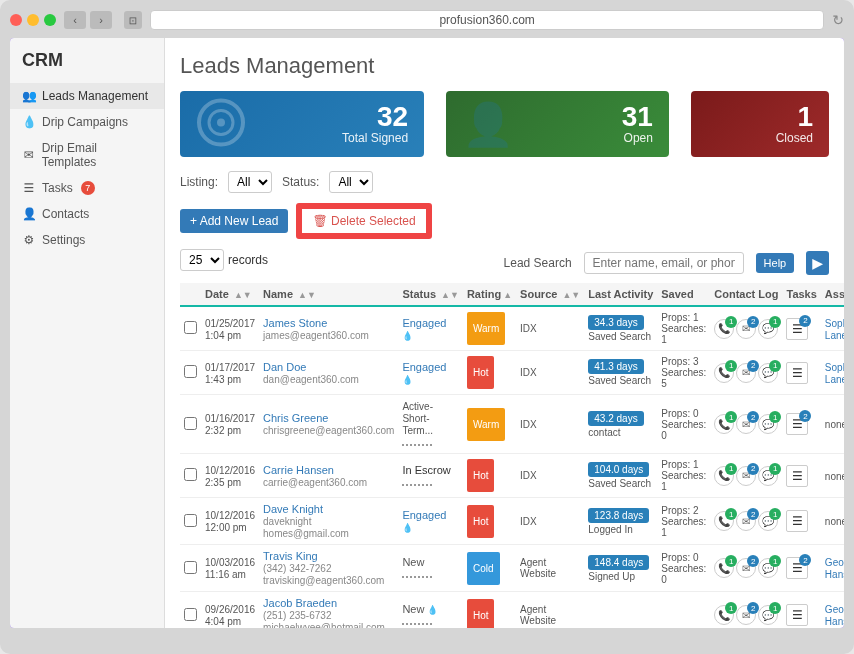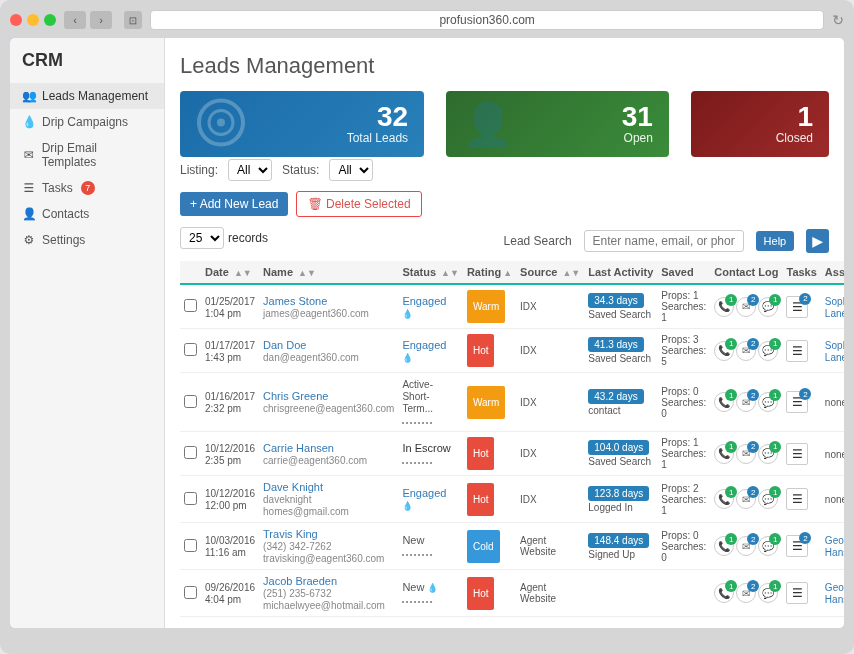--- a/index.html
+++ b/index.html
@@ -26,36 +26,36 @@
     .sidebar-item { display: flex; align-items: center; gap: 6px; padding: 6px 12px; cursor: pointer; color: #555; font-size: 12px; }
     .sidebar-item.active { background: #e8e8e8; color: #333; font-weight: 500; }
     .sidebar-icon { font-size: 12px; width: 14px; text-align: center; }
     .badge { background: #e74c3c; color: white; border-radius: 50%; width: 14px; height: 14px; font-size: 9px; display: inline-flex; align-items: center; justify-content: center; margin-left: 2px; }
 
     
     .main { flex: 1; padding: 15px; overflow-y: auto; background: white; }
     .page-title { font-size: 22px; font-weight: 300; color: #555; margin-bottom: 12px; }
 
     
-    .stat-cards { display: flex; gap: 22px; margin-bottom: 2px; }
+    .stat-cards { display: flex; gap: 22px; margin-bottom: 14px; }
     .stat-card { border-radius: 4px; padding: 12px 16px; color: white; position: relative; overflow: hidden; display: flex; flex-direction: column; align-items: flex-end; justify-content: center; min-height: 62px; }
     .stat-card.total { background: linear-gradient(135deg, #1a6ca8 0%, #2980b9 100%); flex: 2; }
     .stat-card.open { background: linear-gradient(135deg, #2e6b2e 0%, #3a8c3a 100%); flex: 1.8; }
     .stat-card.closed { background: linear-gradient(135deg, #7a1a1a 0%, #9e2a2a 100%); flex: 1; }
     .stat-number { font-size: 28px; font-weight: bold; line-height: 1; }
     .stat-label { font-size: 12px; opacity: 0.9; }
 
     
     .controls-row { display: flex; align-items: center; gap: 10px; margin-bottom: 10px; }
     .controls-label { font-size: 12px; color: #555; }
     .controls-select { border: 1px solid #ccc; border-radius: 3px; padding: 2px 4px; font-size: 12px; background: white; }
 
     .action-row { display: flex; align-items: center; gap: 8px; margin-bottom: 10px; }
     .btn-primary { background: #337ab7; color: white; border: none; border-radius: 3px; padding: 5px 10px; font-size: 12px; cursor: pointer; }
-    .btn-danger-outline { background: white; color: #d9534f; border: 1px solid #ef4444; border-radius: 3px; padding: 5px 10px; font-size: 12px; cursor: pointer; }
+    .btn-danger-outline { background: white; color: #d9534f; border: 6px solid #ef4444; border-radius: 3px; padding: 5px 10px; font-size: 12px; cursor: pointer; }
 
     .search-row { display: flex; align-items: center; gap: 12px; justify-content: flex-end; }
     .search-label { font-size: 12px; color: #555; }
     .search-input { border: 1px solid #ccc; border-radius: 3px; padding: 3px 8px; font-size: 12px; width: 160px; color: #999; }
     .help-btn { background: #337ab7; color: white; border: none; border-radius: 3px; padding: 4px 8px; font-size: 11px; cursor: pointer; }
     .video-btn { background: #337ab7; color: white; border: none; border-radius: 3px; padding: 4px 6px; font-size: 14px; cursor: pointer; }
 
     .per-page-row { display: flex; align-items: center; gap: 4px; margin-bottom: 6px; }
 
     
@@ -148,21 +148,21 @@
       <div class="stat-cards">
         <div class="stat-card total">
           <div style="position:absolute;left:16px;top:50%;transform:translateY(-50%);opacity:0.25;">
             <svg width="50" height="50" viewBox="0 0 50 50">
                 <circle cx="25" cy="25" r="22" fill="none" stroke="white" stroke-width="4"></circle>
                 <circle cx="25" cy="25" r="12" fill="none" stroke="white" stroke-width="3"></circle>
                 <circle cx="25" cy="25" r="4" fill="white"></circle>
               </svg>
           </div>
           <div class="stat-number">32</div>
-          <div class="stat-label">Total Leads</div>
+          <div class="stat-label">Total Signed</div>
         </div>
         <div class="stat-card open">
           <div style="position:absolute;left:16px;top:50%;transform:translateY(-50%);opacity:0.2;font-size:42px;color:white;">👤</div>
           <div class="stat-number">31</div>
           <div class="stat-label">Open</div>
         </div>
         <div class="stat-card closed">
           <div class="stat-number">1</div>
           <div class="stat-label">Closed</div>
         </div>

